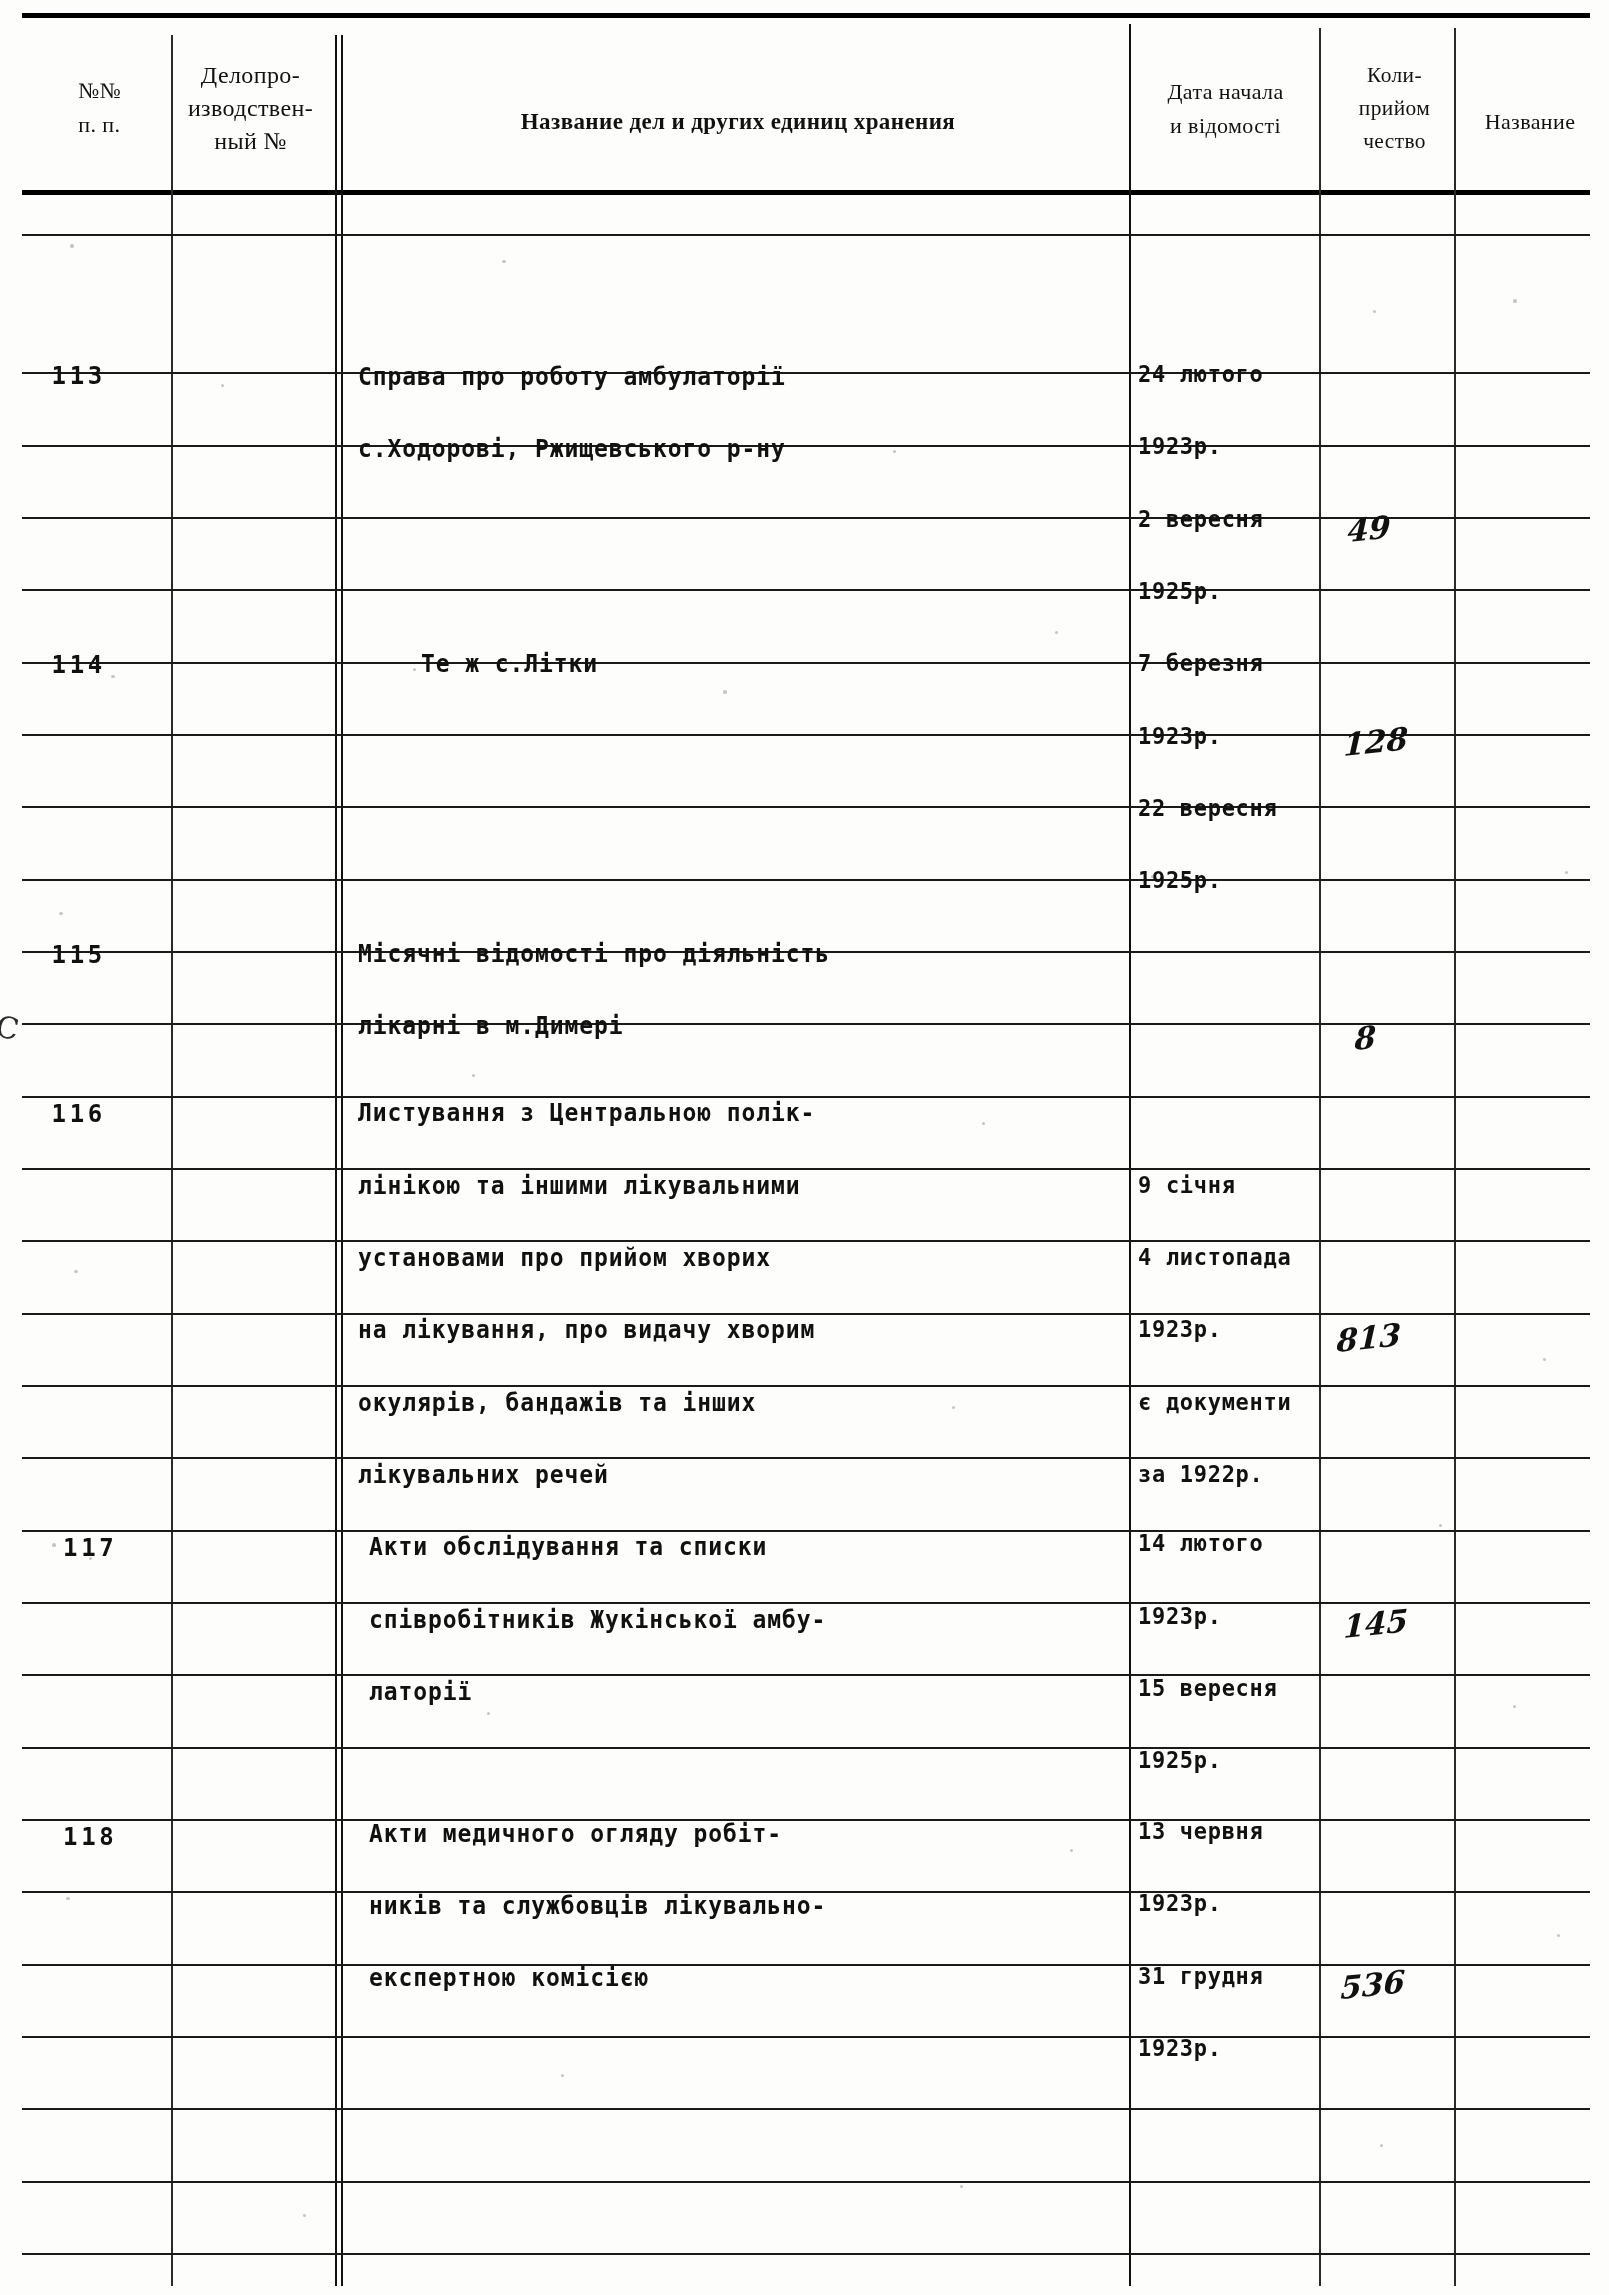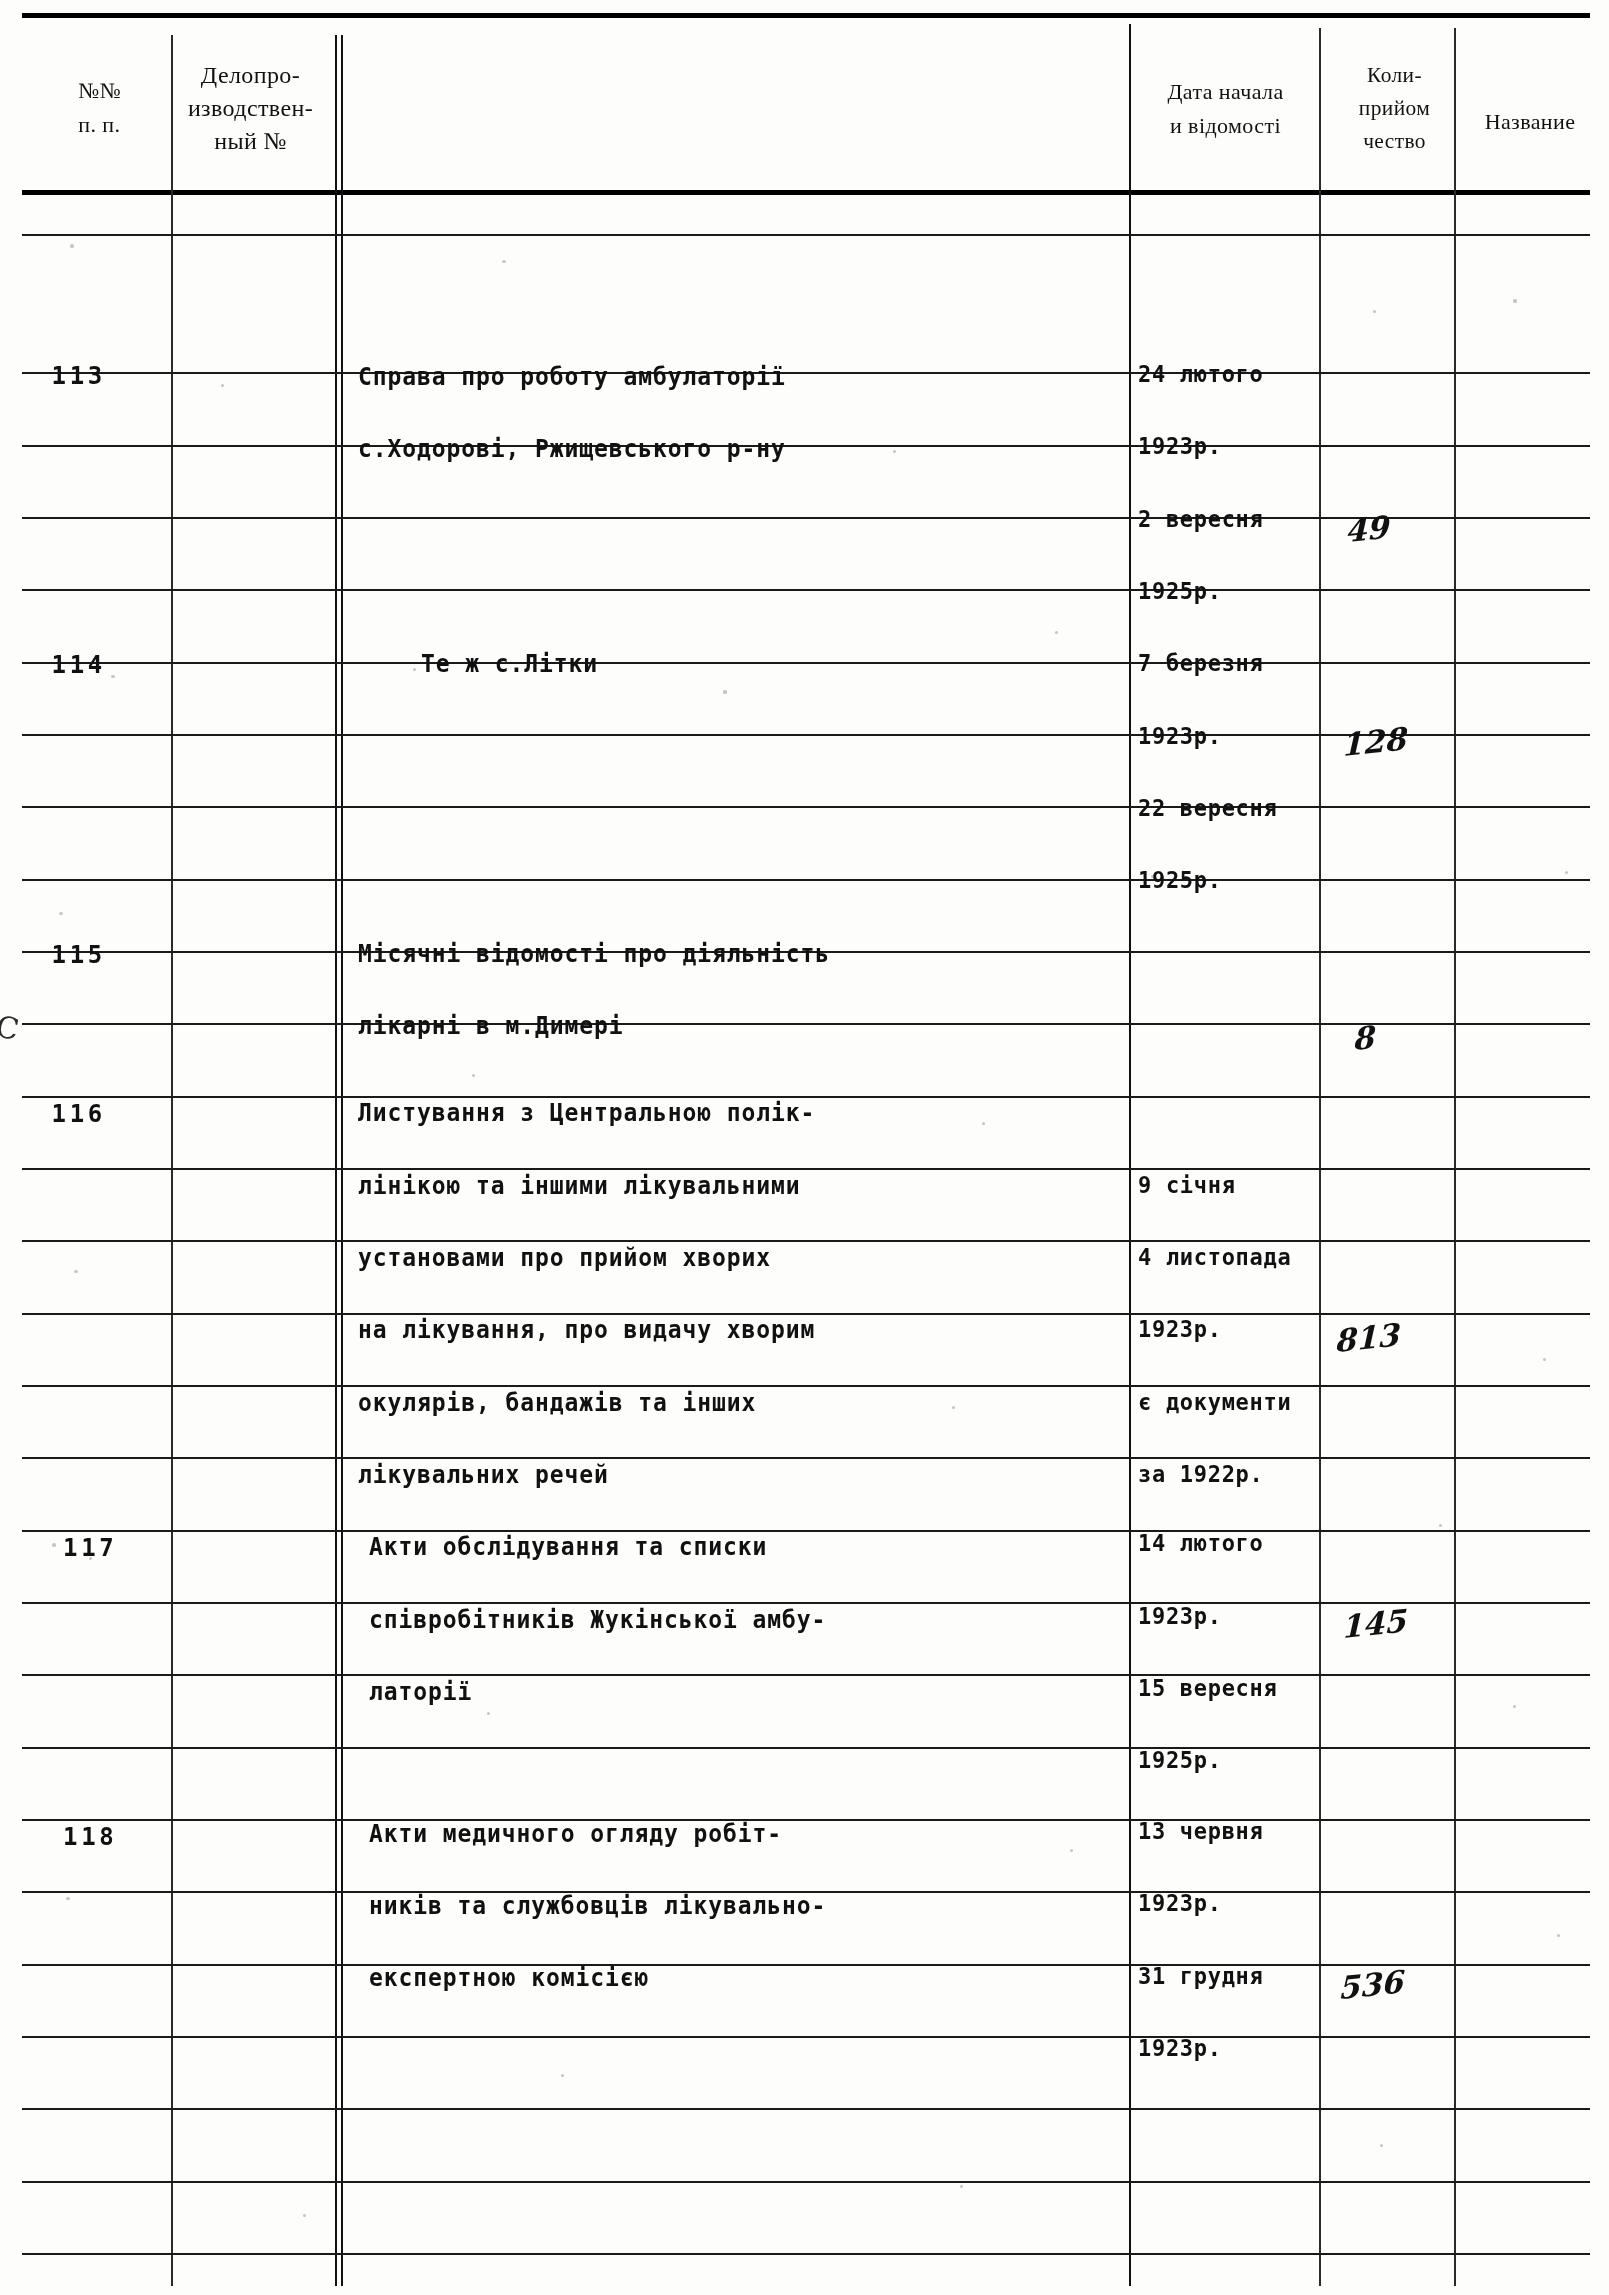--- a/index.html
+++ b/index.html
@@ -143,20 +143,23 @@
       <span class="ln">№№</span>
       <span class="ln">п. п.</span>
     </div>
 
     <div class="hdr-cell" style="left:151px; top:46px; width:155px; font-size:24px; line-height:33px;">
       <span class="ln">Делопро-</span>
       <span class="ln">изводствен-</span>
       <span class="ln">ный №</span>
     </div>
 
+    <div class="hdr-cell" style="left:325px; top:92px; width:782px; font-size:23px; font-weight:700;">
+      <span class="ln">Название дел и других единиц хранения</span>
+    </div>
 
     <div class="hdr-cell" style="left:1111px; top:62px; width:185px;">
       <span class="ln">Дата начала</span>
       <span class="ln">и відомості</span>
     </div>
 
     <div class="hdr-cell" style="left:1306px; top:46px; width:133px; font-size:21.4px; line-height:33px;">
       <span class="ln">Коли-</span>
       <span class="ln">прийом</span>
       <span class="ln">чество</span>

